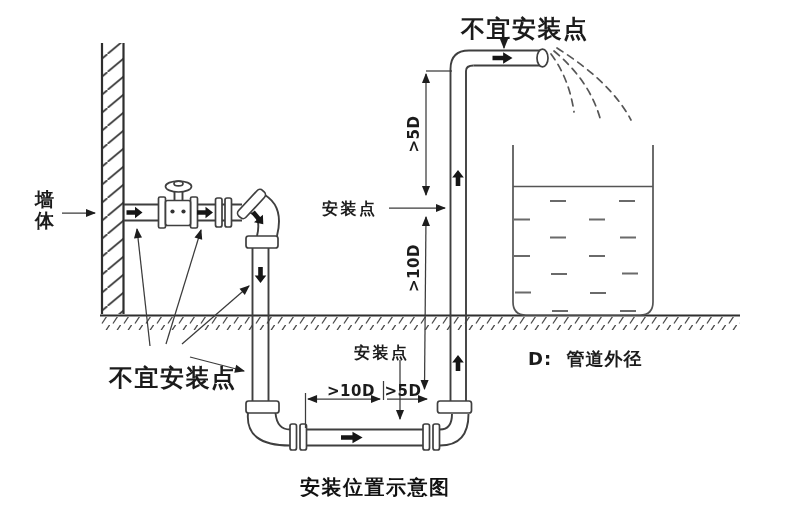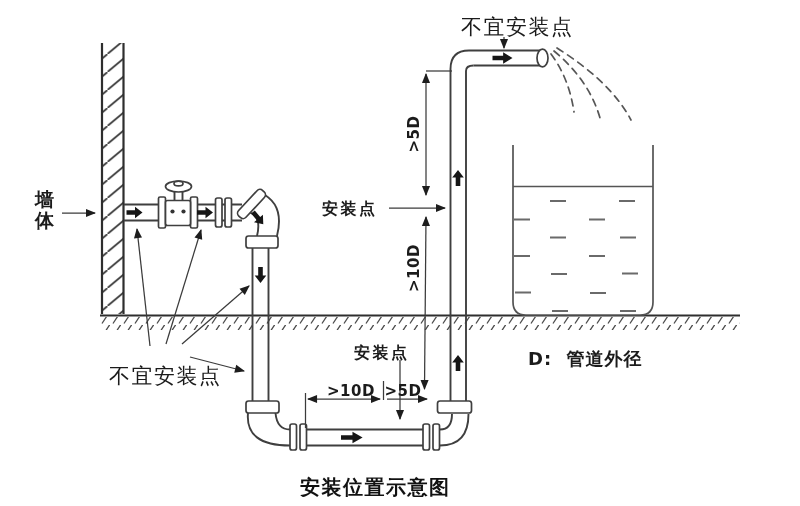--- a/index.html
+++ b/index.html
@@ -14,21 +14,21 @@
   .wfill { fill:#ffffff; stroke:#3f3f3f; stroke-width:1.7; }
   .edge  { stroke:#2e2e2e; stroke-width:2.2; fill:none; }
   .tank  { stroke:#545454; stroke-width:1.7; fill:#ffffff; }
   .wline { stroke:#555555; stroke-width:1.5; }
   .water { stroke:#6a6a6a; stroke-width:1.9; fill:none; }
   .spray path { stroke:#565656; stroke-width:1.7; fill:none; stroke-dasharray:7 5.5; stroke-linecap:round; }
   .dim line { stroke:#3b3b3b; stroke-width:1.25; }
 
   
   .lbl { position:absolute; color:#1b1b1b; white-space:nowrap; }
-  .cjk  { font-size:21px; letter-spacing:1.5px; font-weight:400; }
+  .cjk  { font-size:24px; letter-spacing:1.5px; font-weight:700; }
   .small{ font-size:16px; letter-spacing:2.5px; font-weight:600;text-align:center; }
   .dimtxt { font-size:15px; letter-spacing:0.5px; font-weight:600; text-align:center; }
   .rot { transform:rotate(-90deg); transform-origin:center; }
   .wall-lbl { left:35px; top:189px; width:24px; font-size:19px; line-height:1.12;
               white-space:normal; font-weight:600; }
   .uns-top  { left:461px; top:13px; }
   .uns-bot  { left:109px; top:362px; }
   .inst-mid { left:322px; top:199px; }
   .inst-bot { left:354px; top:343px; }
   .d5v  { left:390px; top:126px; width:46px; height:16px; }

